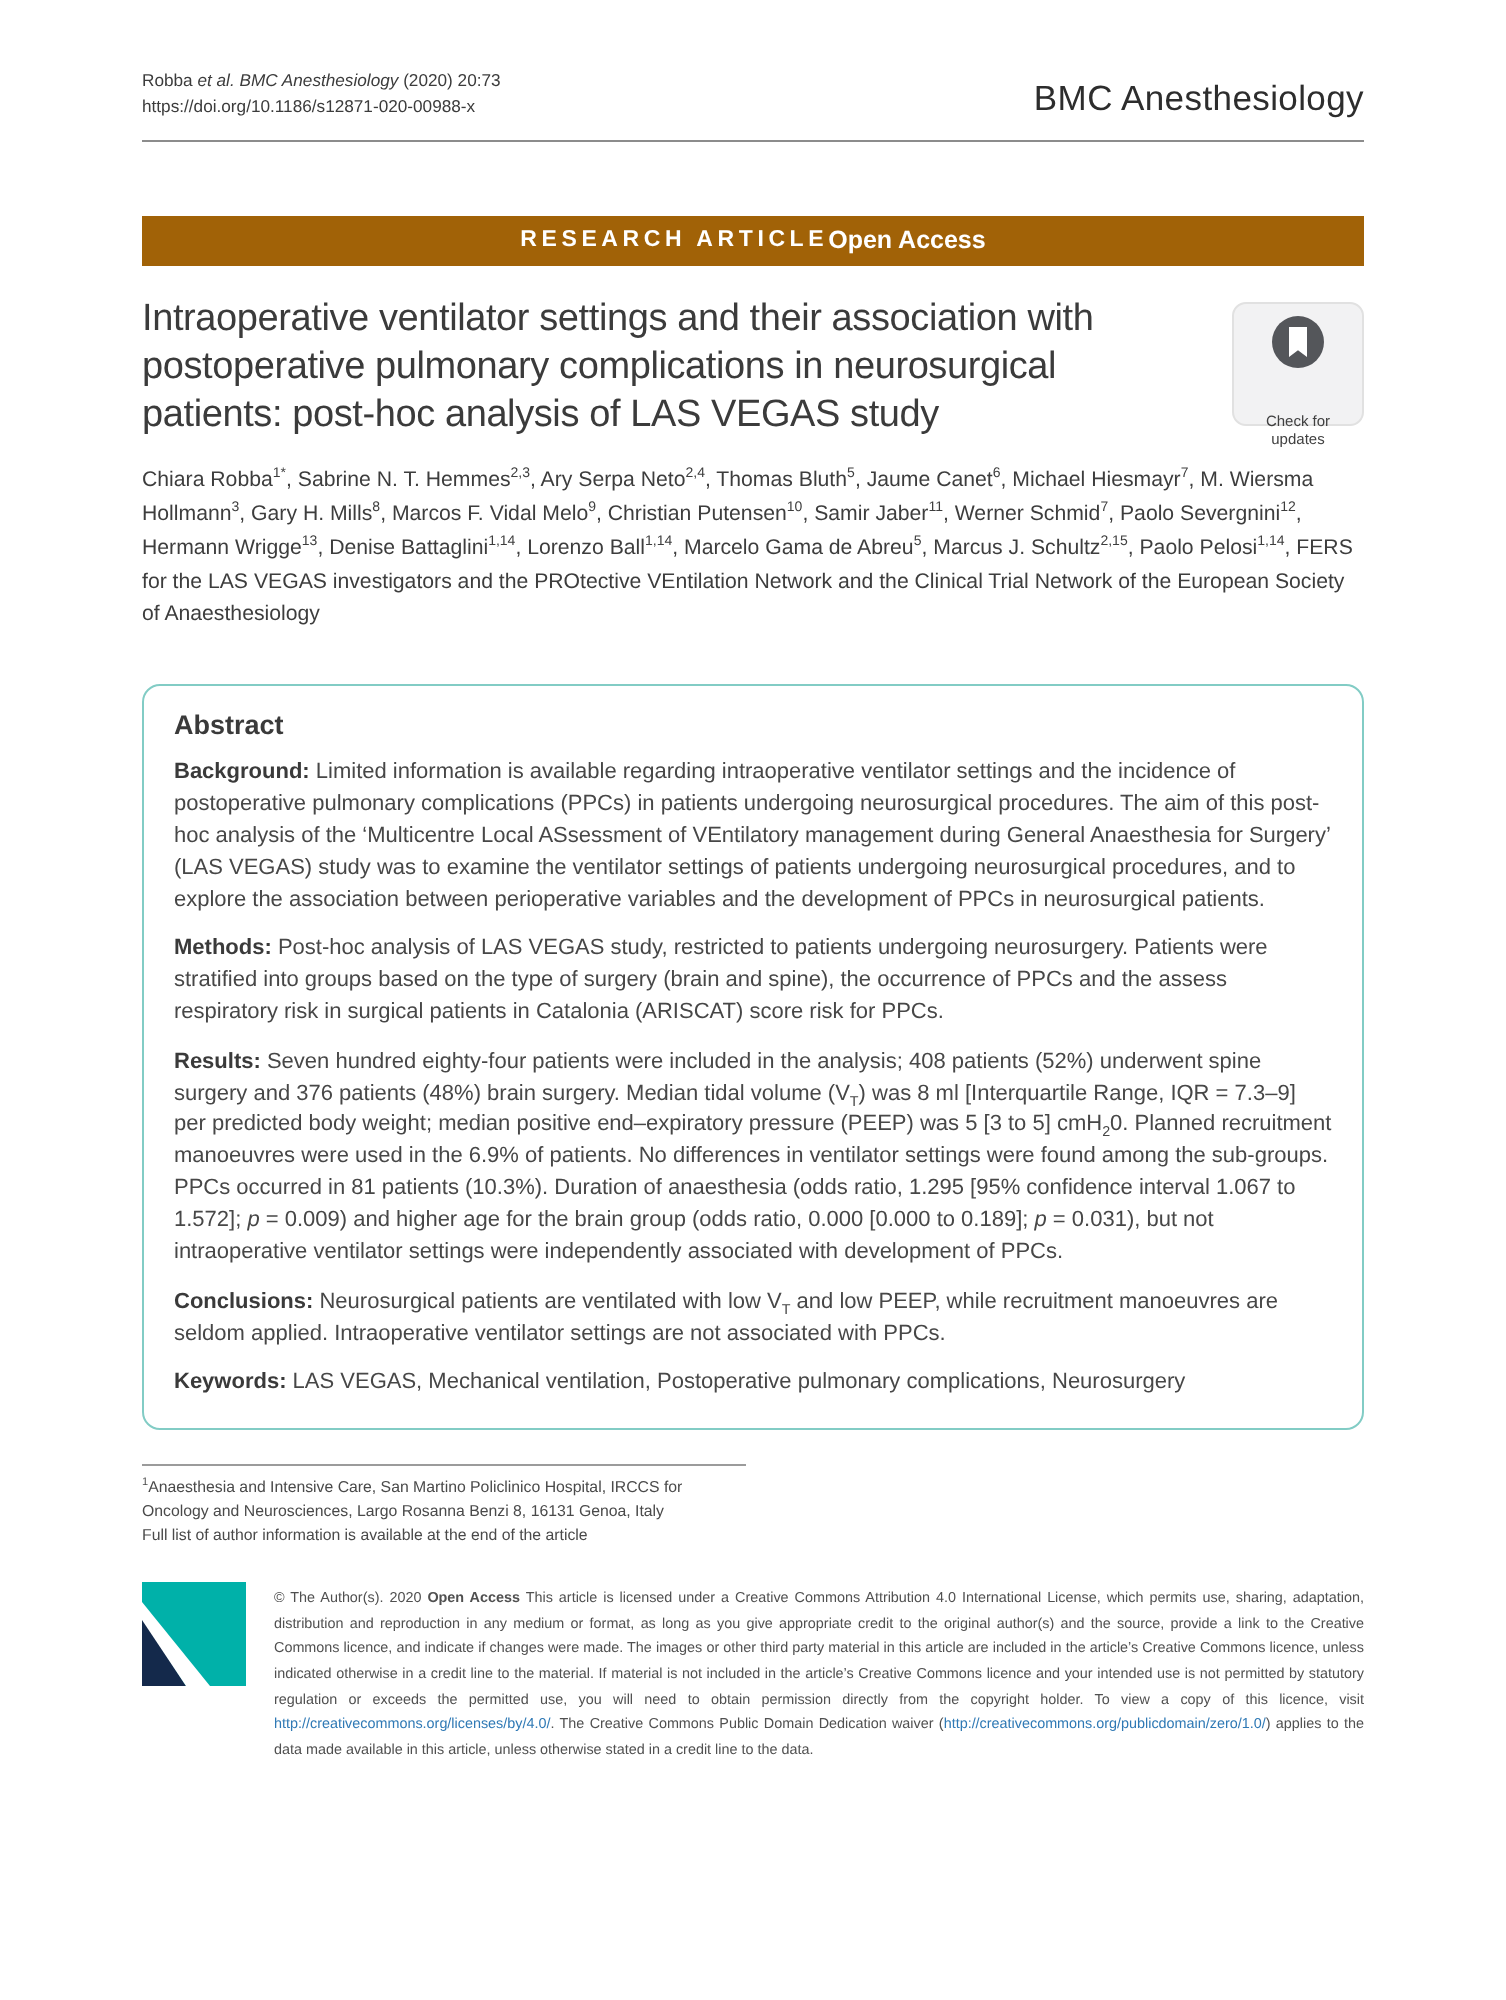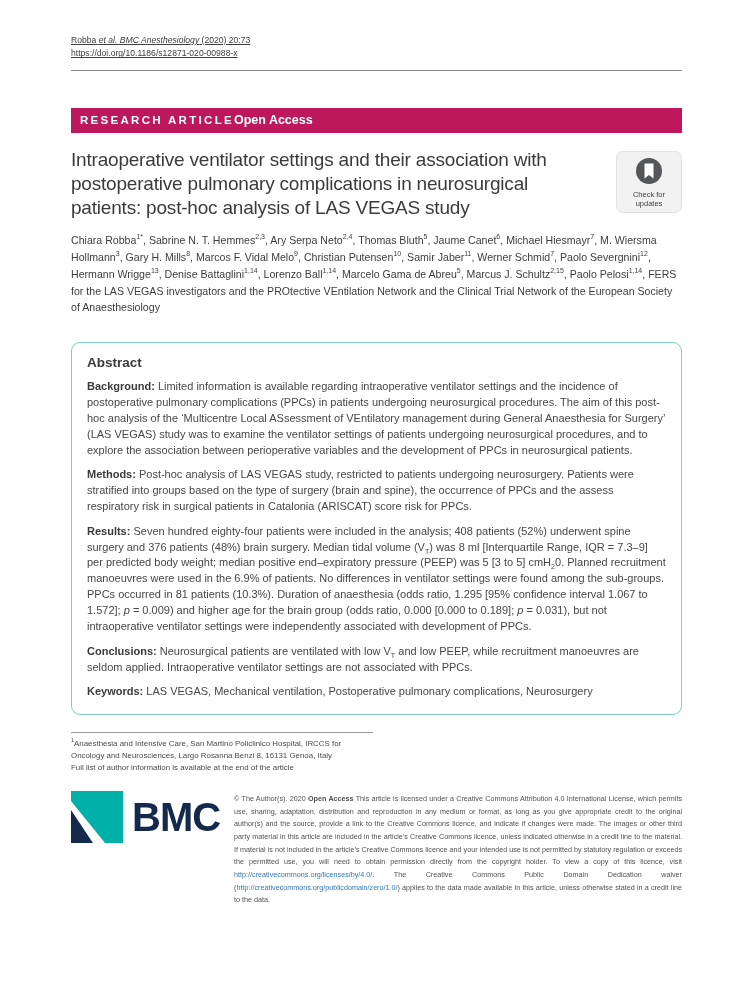--- a/index.html
+++ b/index.html
@@ -8,45 +8,45 @@
     width:753px; height:1000px; background:#ffffff; overflow:hidden;
     font-family:"Liberation Sans", sans-serif; color:#3f3f3f;
     padding:34px 71px 0; position:relative;
   }
   sup, sub { line-height:0; }
   sup { font-size:65%; }
   sub { font-size:65%; }
   .lnk { color:#2f79b5; text-decoration:none; cursor:pointer; }
 
   
-  .top { display:flex; justify-content:space-between; align-items:flex-start;text-decoration:underline; }
+  .top { display:flex; justify-content:space-between; align-items:flex-start; }
   .cite { font-size:8.6px; line-height:1.55; color:#3c3c3c; }
   .journal { font-size:17.5px; color:#2d2d2d; margin-top:5px; letter-spacing:0.2px; }
   .rule { border-top:1px solid #8c8c8c; margin-top:9px; }
 
   
   .banner {
-    margin-top:37px; background:#be185d; color:#fff; height:25px;
-    display:flex; align-items:center; justify-content:flex-start; padding:0 9px;
+    margin-top:37px; background:#a16207; color:#fff; height:25px;
+    display:flex; align-items:center; justify-content:center; padding:0 9px;
   }
   .banner .type { font-size:11.5px; font-weight:bold; letter-spacing:2.3px; }
   .banner .access { font-size:12.5px; font-weight:bold; }
 
   
   .title-row { display:flex; margin-top:15px; gap:14px; }
   h1.title {
     font-weight:400; font-size:19px; line-height:1.26; color:#3b3b3b;
     flex:1; letter-spacing:-0.2px;
   }
   .crossmark {
     flex:0 0 66px; height:62px; margin-top:3px; text-align:center;
     background:#f2f2f3; border:1px solid #e1e1e1; border-radius:7px;
     padding:5px 2px 4px; cursor:pointer;
   }
-  .cm-text { font-size:7.5px; color:#404040; line-height:1.3; margin-top:1px; }
+  .cm-text { font-size:7.5px; color:#404040; line-height:1.3; margin-top:16px; }
 
   
   .authors { margin-top:13px; font-size:10.6px; line-height:1.58; color:#3d3d3d; }
   .authors sup { font-size:7px; }
 
   
   .abstract {
     margin-top:26px; border:1.3px solid #82ccc5; border-radius:9px;
     padding:12px 15px 6px; color:#474747;
   }
@@ -72,20 +72,21 @@
 </head>
 <body>
 
 <div class="page">
 
   <header class="top">
     <div class="cite">
       <div><span>Robba </span><span style="font-style: italic;">et al. BMC Anesthesiology</span><span>          (2020) 20:73</span></div>
       <div>https://doi.org/10.1186/s12871-020-00988-x</div>
     </div>
+    <div class="journal">BMC Anesthesiology</div>
   </header>
 
   <div class="rule"></div>
 
   <div class="banner">
     <span class="type">RESEARCH ARTICLE</span>
     <span class="access">Open Access</span>
   </div>
 
   <div class="title-row">
@@ -118,18 +119,17 @@
     <div><span>Full list of author information is available at the end of the article</span></div>
   </div>
 
   <footer class="bottom">
     <div class="bmc-logo">
       <svg width="52" height="52" viewBox="0 0 52 52">
         <rect width="52" height="52" fill="#00b1a9"></rect>
         <polygon points="0,52 0,18 22,52" fill="#14294b"></polygon>
         <polygon points="0,10 0,19 22,52 34,52" fill="#ffffff"></polygon>
       </svg>
-      <span class="bmc-word">BMC</span>
     </div>
     <p class="license"><span>© The Author(s). 2020 </span><span style="font-weight: bold;">Open Access</span><span> This article is licensed under a Creative Commons Attribution 4.0 International License, which permits use, sharing, adaptation, distribution and reproduction in any medium or format, as long as you give appropriate credit to the original author(s) and the source, provide a link to the Creative Commons licence, and indicate if changes were made. The images or other third party material in this article are included in the article’s Creative Commons licence, unless indicated otherwise in a credit line to the material. If material is not included in the article’s Creative Commons licence and your intended use is not permitted by statutory regulation or exceeds the permitted use, you will need to obtain permission directly from the copyright holder. To view a copy of this licence, visit </span><a class="lnk">http://creativecommons.org/licenses/by/4.0/</a><span>. The Creative Commons Public Domain Dedication waiver (</span><a class="lnk">http://creativecommons.org/publicdomain/zero/1.0/</a><span>) applies to the data made available in this article, unless otherwise stated in a credit line to the data.</span></p>
   </footer>
 
 </div>
 
 </body></html>

